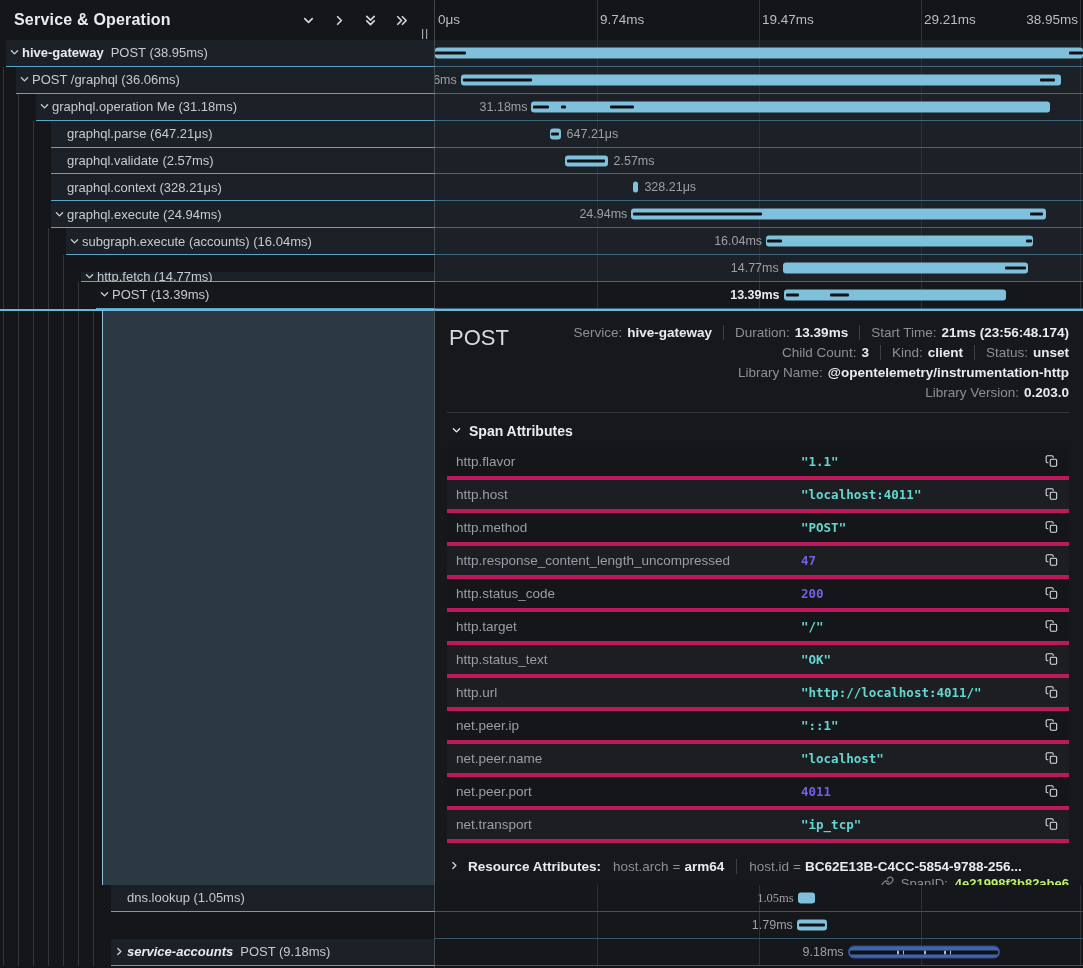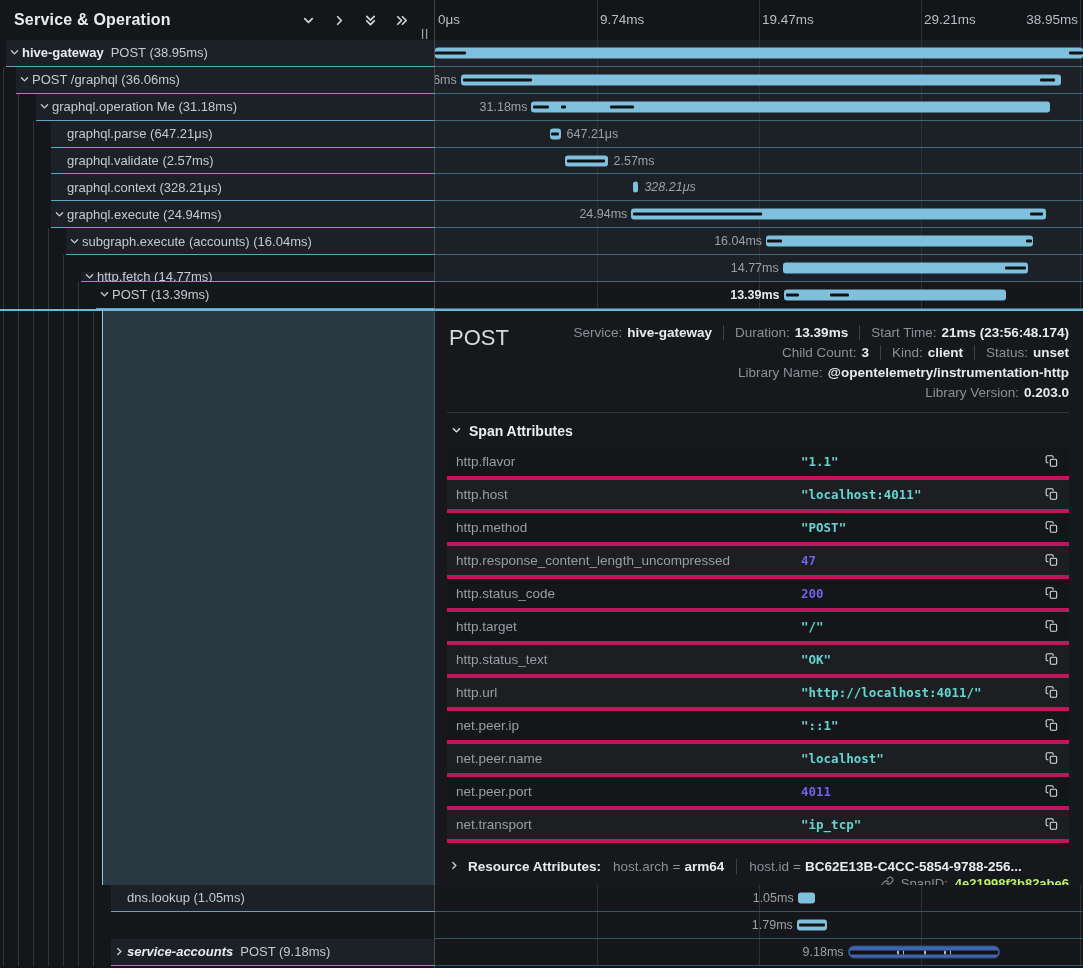--- a/index.html
+++ b/index.html
@@ -257,21 +257,21 @@
             <span class="chev"></span>
             <span class="op">graphql.context (328.21μs)</span>
           </div>
         </div>
         <div class="time-cell">
           <div class="gline" style="left: 25%;"></div>
           <div class="gline" style="left: 50%;"></div>
           <div class="gline" style="left: 75%;"></div>
           <div class="gline" style="right: 2px;"></div>
           <div class="bar" style="left: 30.552%; width: 0.842105%;"></div>
-          <span class="bar-label" style="left: calc(31.3941% + 6px); font-style: italic;">328.21μs</span>
+          <span class="bar-label" style="left: calc(31.3941% + 6px);">328.21μs</span>
         </div>
       </div>
       <div class="row">
         <div class="name-cell">
           <div class="guide" style="left: 3px;"></div>
           <div class="guide" style="left: 18px;"></div>
           <div class="guide" style="left: 33px;"></div>
           <div class="chip" style="left: 51px;">
             <span class="chev">
               <svg width="11" height="11" viewBox="0 0 16 16" fill="none" stroke="currentColor" stroke-width="2" stroke-linecap="round" stroke-linejoin="round">
@@ -580,21 +580,21 @@
             <span class="chev"></span>
             <span class="op">dns.lookup (1.05ms)</span>
           </div>
         </div>
         <div class="time-cell">
           <div class="gline" style="left: 25%;"></div>
           <div class="gline" style="left: 50%;"></div>
           <div class="gline" style="left: 75%;"></div>
           <div class="gline" style="right: 2px;"></div>
           <div class="bar" style="left: 55.9692%; width: 2.69576%;"></div>
-          <span class="bar-label" style="right: calc(44.0308% + 4px);">1.05ms</span>
+          <span class="bar-label" style="right: calc(44.0308% + 4px); font-family: Liberation Serif, serif;">1.05ms</span>
         </div>
       </div>
       <div class="row">
         <div class="name-cell">
           <div class="guide" style="left: 3px;"></div>
           <div class="guide" style="left: 18px;"></div>
           <div class="guide" style="left: 33px;"></div>
           <div class="guide" style="left: 48px;"></div>
           <div class="guide" style="left: 63px;"></div>
           <div class="guide" style="left: 78px;"></div>

